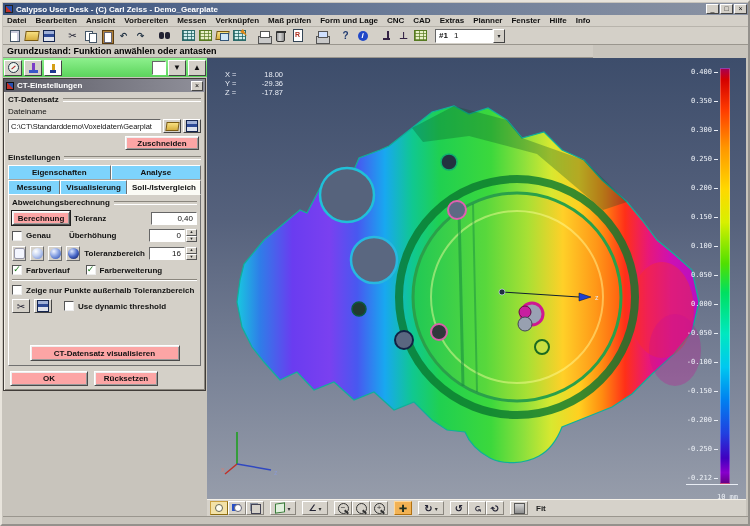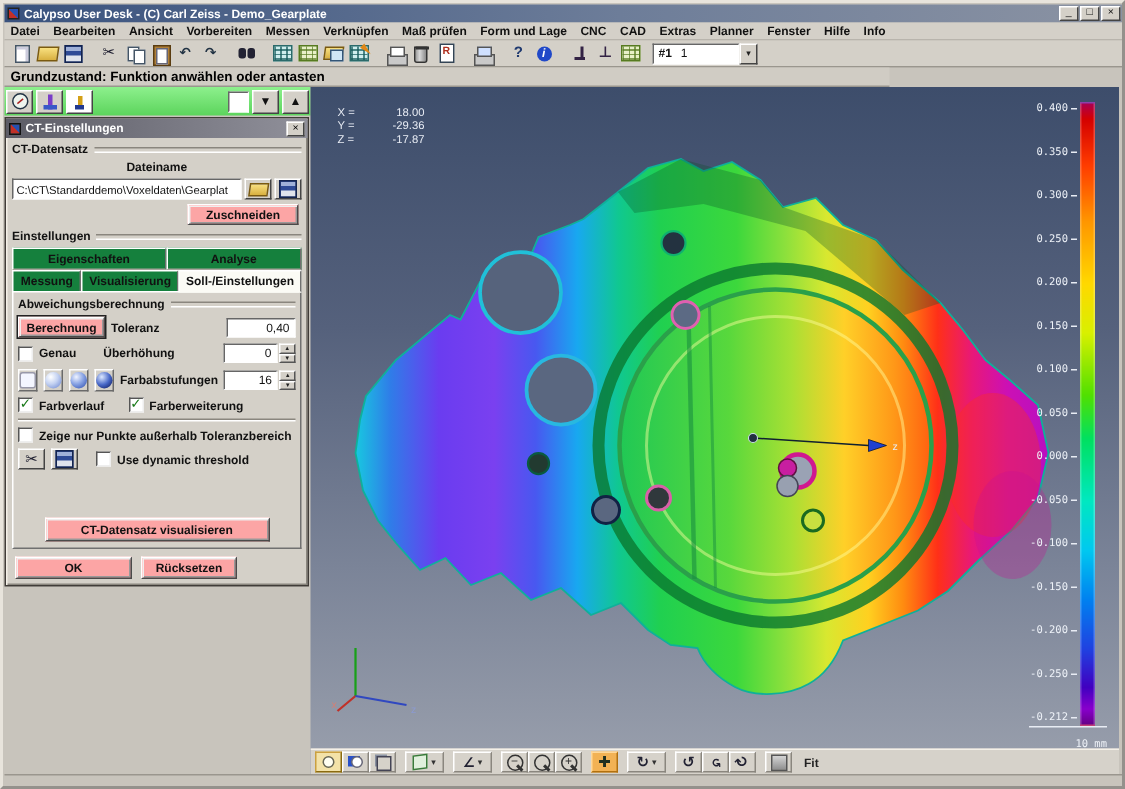--- a/index.html
+++ b/index.html
@@ -76,29 +76,29 @@
 
   
   .dialog{position:absolute;left:1px;top:76px;width:203px;height:313px;background:#d4d0c8;border:1px solid #403c38;box-shadow:inset 1px 1px 0 #f4f0e8,inset -1px -1px 0 #8a867e;display:flex;flex-direction:column;}
   .dlg-title{height:13px;background:linear-gradient(90deg,#5c5c66,#90909a);display:flex;align-items:center;padding:0 2px;gap:3px;flex:none;}
   .dlg-title .dticon{width:8px;height:8px;background:linear-gradient(45deg,#c03028 50%,#2850b0 50%);border:1px solid #111;}
   .dlg-title .dttext{flex:1;color:#fff;font-size:8px;font-weight:bold;}
   .dlg-title .dclose{width:12px;height:10px;background:#d4d0c8;border:1px solid;border-color:#fff #444 #444 #fff;font-size:7px;line-height:8px;text-align:center;padding:0;}
   .dlg-body{flex:1;display:flex;flex-direction:column;padding:3px 4px 4px;gap:3px;font-size:8px;color:#111;}
   .sect{display:flex;align-items:center;gap:4px;font-weight:bold;font-size:8px;}
   .sect::after{content:"";flex:1;height:2px;border-top:1px solid #8a867e;border-bottom:1px solid #fff;}
-  .lbl{font-size:8px;font-weight:bold;text-align:center;}
+  .lbl{font-size:8px;font-weight:normal;}
   .filerow{display:flex;align-items:center;gap:2px;}
   .filerow input{flex:1;min-width:0;height:14px;background:#fff;border:1px solid;border-color:#666 #fff #fff #666;font-size:7.5px;padding:0 2px;color:#111;}
   .mini{width:18px;height:14px;background:#d4d0c8;border:1px solid;border-color:#fff #444 #444 #fff;display:flex;align-items:center;justify-content:center;position:relative;padding:0;flex:none;}
   [data-name="browse-folder-button"]::before{content:"";width:11px;height:7px;background:linear-gradient(#f8e080,#d8b040);border:1px solid #7a5a10;transform:skewX(-8deg);}
   .btn{background:#fca5a5;border:1px solid;border-color:#fff #4a4a4a #4a4a4a #fff;box-shadow:inset 1px 1px 0 #eee,inset -1px -1px 0 #999;font-size:8px;font-weight:bold;color:#111;display:flex;align-items:center;justify-content:center;padding:0 4px;}
   .rowright{display:flex;justify-content:flex-end;padding-right:2px;}
   .tabs{display:flex;}
-  .tab{height:15px;display:flex;align-items:center;justify-content:center;background:#15803d;border:1px solid;border-color:#fff #707070 #a8a49c #fff;font-size:8px;font-weight:bold;padding:0 4px;}
+  .tab{height:15px;display:flex;align-items:center;justify-content:center;background:#7dd3fc;border:1px solid;border-color:#fff #707070 #a8a49c #fff;font-size:8px;font-weight:bold;padding:0 4px;}
   .tab.active{background:#fbfbf5;border-bottom-color:#fbfbf5;position:relative;z-index:2;}
   .tabpanel{border:1px solid;border-color:#fff #707070 #707070 #fff;padding:3px 3px 4px;display:flex;flex-direction:column;gap:4px;background:#d4d0c8;}
   .frow{display:flex;align-items:center;gap:4px;}
   .field{width:46px;height:13px;background:#fff;border:1px solid;border-color:#666 #fff #fff #666;display:flex;align-items:center;justify-content:flex-end;padding:0 3px;font-size:8px;margin-left:auto;}
   .spin{display:flex;align-items:center;margin-left:auto;}
   .spin .val{width:36px;height:13px;background:#fff;border:1px solid;border-color:#666 #fff #fff #666;display:flex;align-items:center;justify-content:flex-end;padding:0 3px;font-size:8px;}
   .spin .arrs{display:flex;flex-direction:column;margin-left:1px;}
   .spin .arrs button{width:11px;height:6.5px;background:#d4d0c8;border:1px solid;border-color:#fff #555 #555 #fff;font-size:4px;line-height:4px;text-align:center;color:#222;padding:0;}
   .cb{width:10px;height:10px;background:#fff;border:1px solid;border-color:#555 #eee #eee #555;display:inline-flex;align-items:center;justify-content:center;flex:none;padding:0;}
   .cb.checked::after{content:"✓";font-size:9px;font-weight:bold;color:#1a7a1a;margin-top:-2px;}
@@ -276,21 +276,21 @@
         <button class="btn" style="width:74px;height:14px;" data-name="crop-button">Zuschneiden</button>
       </div>
       <div class="sect" data-name="section-einstellungen">Einstellungen</div>
       <div class="tabs">
         <span class="tab" style="flex:1.15;" data-name="tab-eigenschaften">Eigenschaften</span>
         <span class="tab" style="flex:1;" data-name="tab-analyse">Analyse</span>
       </div>
       <div class="tabs" style="margin-top:-3px;">
         <span class="tab" style="width:56px;" data-name="tab-messung">Messung</span>
         <span class="tab" style="width:72px;" data-name="tab-visualisierung">Visualisierung</span>
-        <span class="tab active" style="flex:1;" data-name="tab-soll-istvergleich">Soll-/Einstellungen</span>
+        <span class="tab active" style="flex:1;" data-name="tab-soll-istvergleich">Soll-/Istvergleich</span>
       </div>
       <div class="tabpanel" style="margin-top:-4px;flex:1;justify-content:flex-end;" data-name="tab-panel">
         <div class="sect" data-name="section-abweichungsberechnung">Abweichungsberechnung</div>
         <div class="frow">
           <button class="btn" style="width:58px;height:14px;outline:1px solid #222;" data-name="calculate-button">Berechnung</button>
           <span class="cblabel" data-name="tolerance-label">Toleranz</span>
           <span class="field" data-name="tolerance-field">0,40</span>
         </div>
         <div class="frow">
           <span class="cb" data-name="exact-checkbox"></span>
@@ -310,21 +310,21 @@
             </button>
           <button class="sphere s2" data-name="sphere-style-light-button">
               <i data-name="light-sphere-icon"></i>
             </button>
           <button class="sphere s3" data-name="sphere-style-medium-button">
               <i data-name="medium-sphere-icon"></i>
             </button>
           <button class="sphere s4" data-name="sphere-style-dark-button">
               <i data-name="dark-sphere-icon"></i>
             </button>
-          <span class="cblabel" data-name="color-steps-label">Farbabstufungen</span>
+          <span class="cblabel" data-name="color-steps-label">Toleranzbereich</span>
           <span class="spin" data-name="color-steps-spinner">
             <span class="val">16</span>
             <span class="arrs">
                 <button data-name="spin-up-icon">▲</button>
                 <button data-name="spin-down-icon">▼</button>
               </span>
           </span>
         </div>
         <div class="frow">
           <span class="cb checked" data-name="gradient-checkbox"></span>

